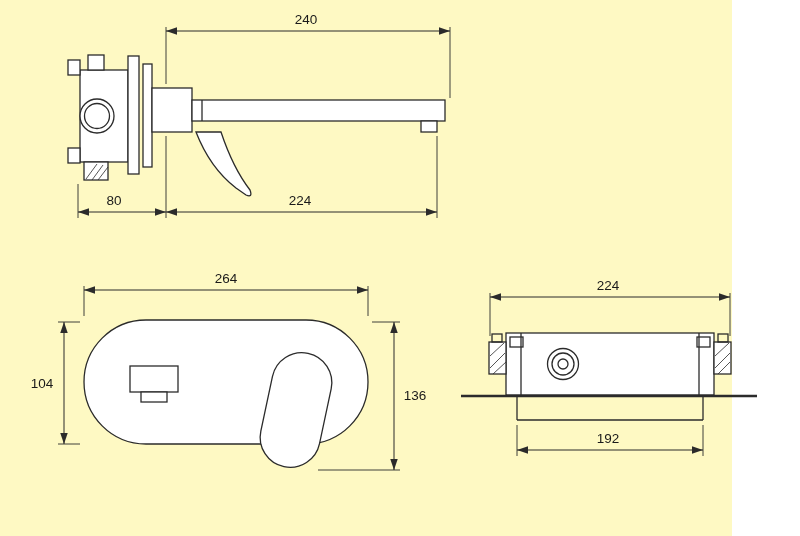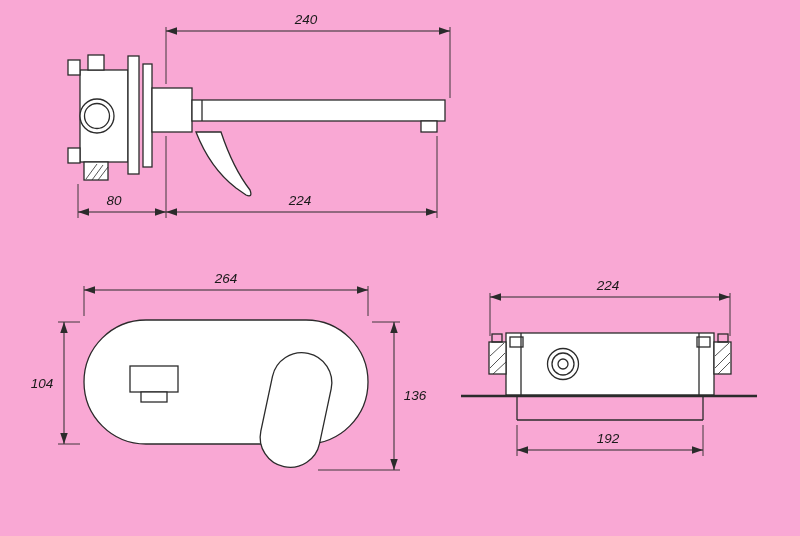--- a/index.html
+++ b/index.html
@@ -6,24 +6,23 @@
     margin: 0;
     padding: 0;
     background: #ffffff;
     width: 800px;
     height: 536px;
     overflow: hidden;
     font-family: "Liberation Sans", sans-serif;
   }
   .stage {
     position: relative;
-    width: 800px;
+    width: 732px;
     height: 536px;
-    background: #f9a8d4;
-    font-style: italic;
+    background: #fef9c3;
   }
   svg { display: block; }
   .edge   { fill: none;    stroke: #2b2b2b; stroke-width: 1.3; }
   .edgef  { fill: #ffffff; stroke: #2b2b2b; stroke-width: 1.3; }
   .dim    { fill: none;    stroke: #2b2b2b; stroke-width: 1;   }
   .ext    { fill: none;    stroke: #2b2b2b; stroke-width: 0.9; }
   .hatch  { fill: none;    stroke: #2b2b2b; stroke-width: 0.8; }
   .thick  { fill: none;    stroke: #2b2b2b; stroke-width: 2.4; }
   .dim-text {
     font-family: "Liberation Sans", sans-serif;

